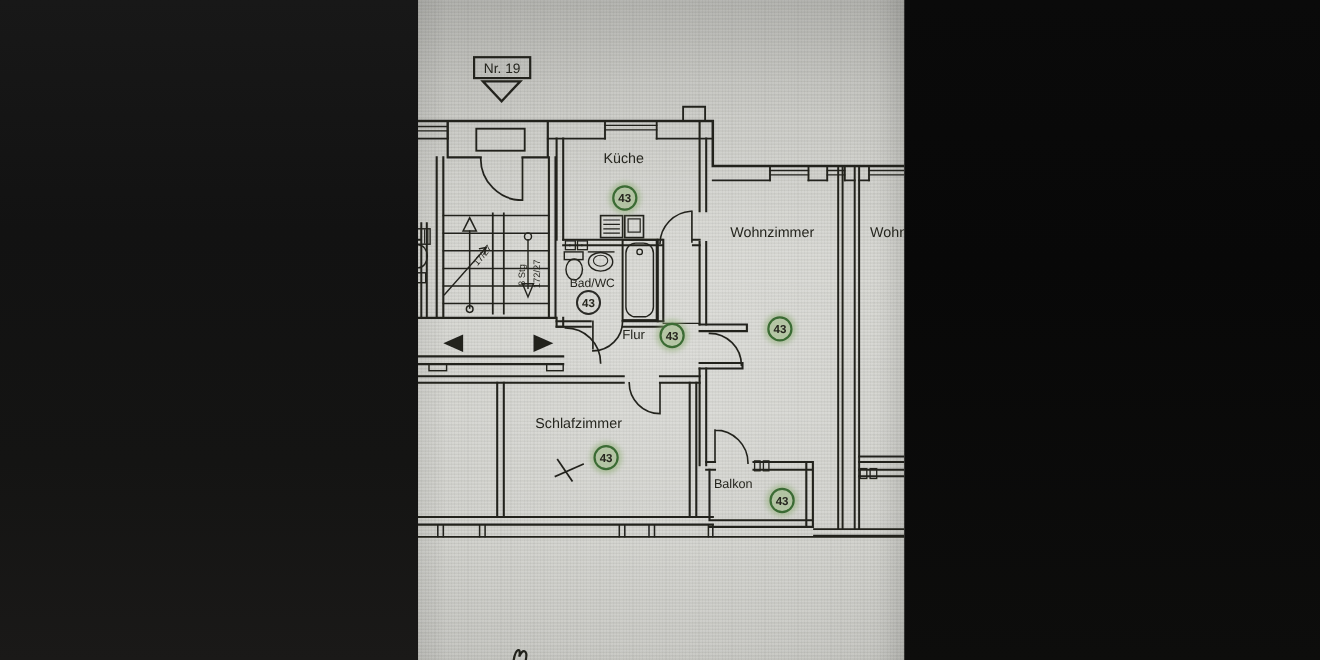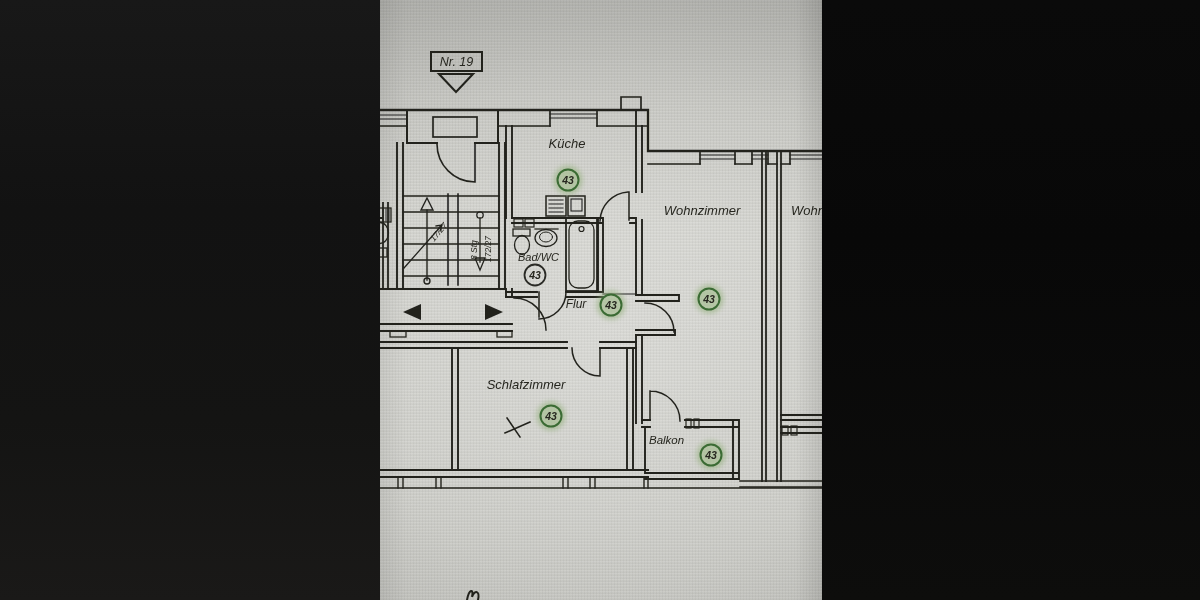--- a/index.html
+++ b/index.html
@@ -10,21 +10,21 @@
     background:linear-gradient(180deg,#181818 0%,#121212 35%,#141413 70%,#1a1918 100%);}
   .bar-right{left:822px;width:378px;
     background:linear-gradient(180deg,#0a0a0a 0%,#080808 40%,#0d0d0c 100%);}
   .paper{position:absolute;left:380px;top:0;width:442px;height:600px;
     background:
       radial-gradient(ellipse 130% 95% at 52% 55%, rgba(255,255,255,0.22) 0%, rgba(255,255,255,0.05) 45%, rgba(0,0,0,0.10) 100%),
       linear-gradient(180deg, rgba(0,0,0,0.14) 0%, rgba(0,0,0,0.05) 18%, rgba(0,0,0,0) 38%, rgba(0,0,0,0.02) 80%, rgba(0,0,0,0.06) 100%),
       linear-gradient(90deg, rgba(0,0,0,0.06) 0%, rgba(0,0,0,0) 6%, rgba(0,0,0,0) 94%, rgba(0,0,0,0.10) 100%),
       repeating-linear-gradient(180deg, rgba(255,255,255,0.10) 0px, rgba(255,255,255,0.10) 1px, rgba(60,60,55,0.05) 2px, rgba(120,120,110,0.02) 3px),
       repeating-linear-gradient(90deg, rgba(0,0,0,0.03) 0px, rgba(0,0,0,0.03) 1px, rgba(255,255,255,0.03) 1px, rgba(255,255,255,0.03) 3px),
-      #cfd0ca; font-style: italic;}
+      #cfd0ca;}
   svg{position:absolute;left:0;top:0;}
   svg text{font-family:"Liberation Sans",sans-serif;fill:#26261f;}
   .ln{stroke:#24241e;fill:none;stroke-linecap:square;}
   .badge-num{font-weight:bold;}
 </style>
 </head>
 <body>
 
 <div class="stage">
   <div class="bar bar-left"></div>

